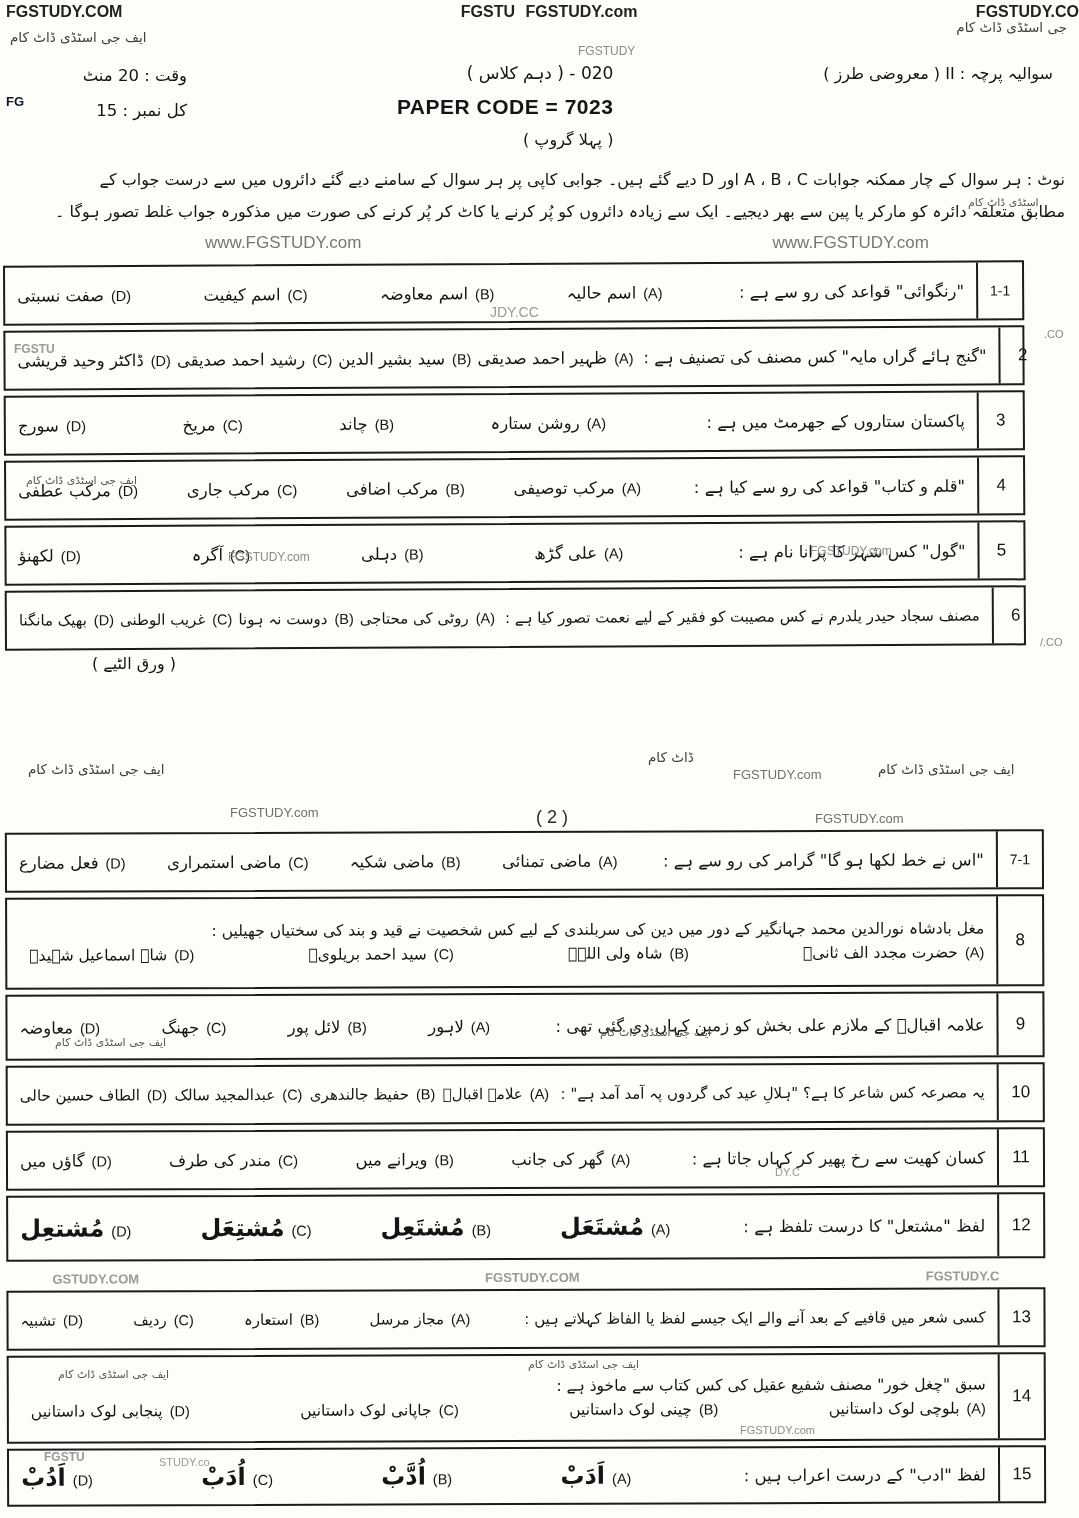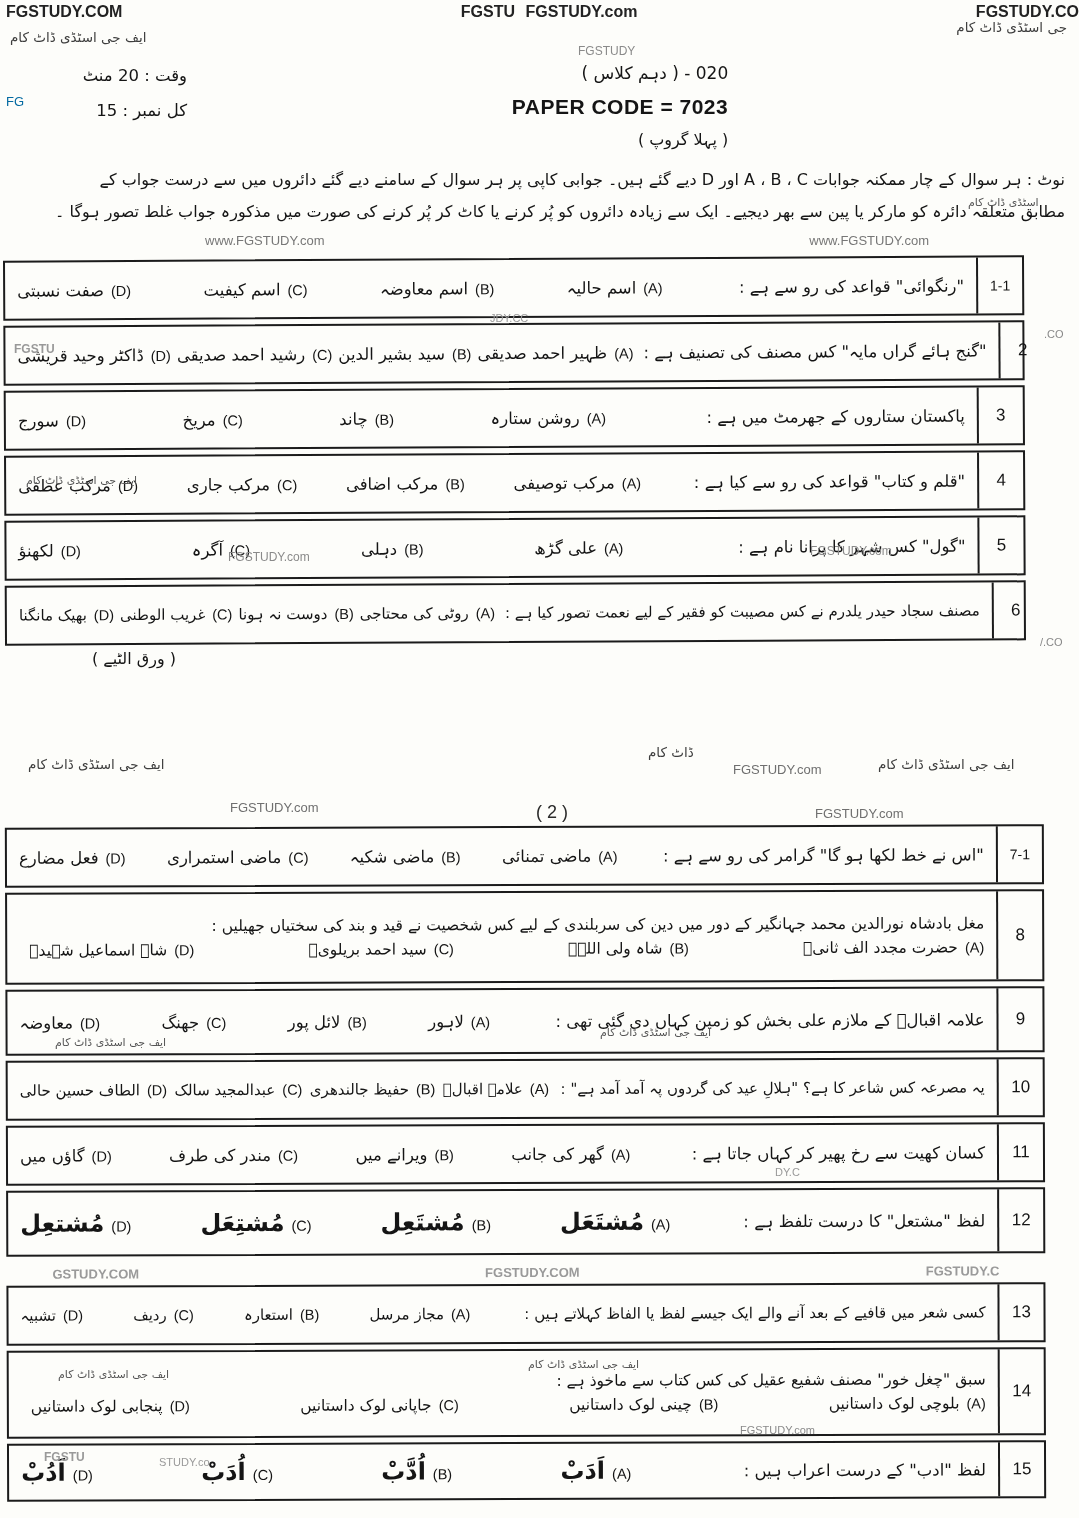--- a/index.html
+++ b/index.html
@@ -24,21 +24,21 @@
   .hdr .colC{text-align:right;line-height:1.75;}
   .hdr .colC .klass{font-size:17px;}
   .hdr .colC .pcode{font-family:"Liberation Sans",sans-serif;font-weight:bold;font-size:21px;letter-spacing:.5px;}
   .hdr .colC .group{font-size:16px;}
   .hdr .colL{text-align:right;font-size:16.5px;line-height:2.1;width:175px;}
 
   .note{direction:rtl;font-size:16px;line-height:2.05;padding:8px 14px 0 14px;}
   .note .nl{white-space:nowrap;}
 
   .wmnote{display:flex;justify-content:space-between;padding:4px 150px 0 205px;
-          font-family:"Liberation Sans",sans-serif;font-size:13px;color:#777;}
+          font-family:"Liberation Sans",sans-serif;font-size:17px;color:#777;}
 
   
   .qtable{margin:10px 54px 0 4px;transform:rotate(-0.3deg);}
   .qtable2{margin:2px 34px 0 6px;transform:rotate(-0.2deg);}
   .row{display:flex;border:2.4px solid #1b1b1b;margin-bottom:5px;min-height:56px;background:transparent;}
   .content{flex:1;direction:rtl;display:flex;align-items:center;justify-content:space-between;gap:6px;
            padding:6px 12px;font-size:16.5px;}
   .content .q{margin-left:4px;white-space:nowrap;}
   .opt{display:inline-flex;direction:rtl;align-items:baseline;gap:7px;white-space:nowrap;}
   .mk{font-family:"Liberation Sans",sans-serif;font-size:14.5px;direction:ltr;unicode-bidi:isolate;}
@@ -66,23 +66,23 @@
   .p2wm .w6{left:815px;top:86px;}
   .p2wm .pageno{left:536px;top:82px;font-size:18px;font-family:"Liberation Sans",sans-serif;color:#2a2a2a;}
 
   .wmline{display:flex;justify-content:space-between;align-items:center;height:24px;padding:0 46px;
           font-family:"Liberation Sans",sans-serif;font-weight:bold;font-size:13px;color:#9a9a9a;}
 
   
   .stray{position:absolute;color:#8a8a8a;font-family:"Liberation Sans",sans-serif;font-size:12px;}
   .stray.ur{font-family:"DejaVu Sans",sans-serif;color:#555;font-size:11px;}
   .s0{left:578px;top:44px;}
-  .s1{left:6px;top:94px;font-weight:normal;font-size:13px;color:#0369a1;}
+  .s1{left:6px;top:94px;font-weight:bold;font-size:13px;color:#0f172a;}
   .s4{left:14px;top:342px;font-weight:bold;color:#999;}
-  .s5{left:490px;top:312px;font-size:11px;color:#999;}
+  .s5{left:490px;top:304px;font-size:14px;color:#999;}
   .s6{left:1044px;top:328px;font-size:11px;color:#888;}
   .s7{left:26px;top:474px;}
   .s8{left:228px;top:550px;}
   .s9{left:810px;top:544px;}
   .s10{left:1040px;top:636px;font-size:11px;color:#888;}
   .s11{left:600px;top:1026px;}
   .s12{left:55px;top:1036px;}
   .s13{left:775px;top:1166px;font-size:11px;color:#999;}
   .s14{left:528px;top:1358px;}
   .s15{left:58px;top:1368px;}
@@ -106,20 +106,21 @@
   </div>
 
   <div class="urduwms">
     <span>ایف جی اسٹڈی ڈاٹ کام</span>
     <span class="r">جی اسٹڈی ڈاٹ کام</span>
   </div>
 
 
   <div class="hdr">
     <div class="colR">
+      <div class="paperline">سوالیہ پرچہ : II ( معروضی طرز )</div>
     </div>
     <div class="colC">
       <div class="klass">020 - ( دہم کلاس )</div>
       <div class="pcode">PAPER CODE = 7023</div>
       <div class="group">( پہلا گروپ )</div>
     </div>
     <div class="colL">
       <div>وقت : 20 منٹ</div>
       <div>کل نمبر : 15</div>
     </div>

